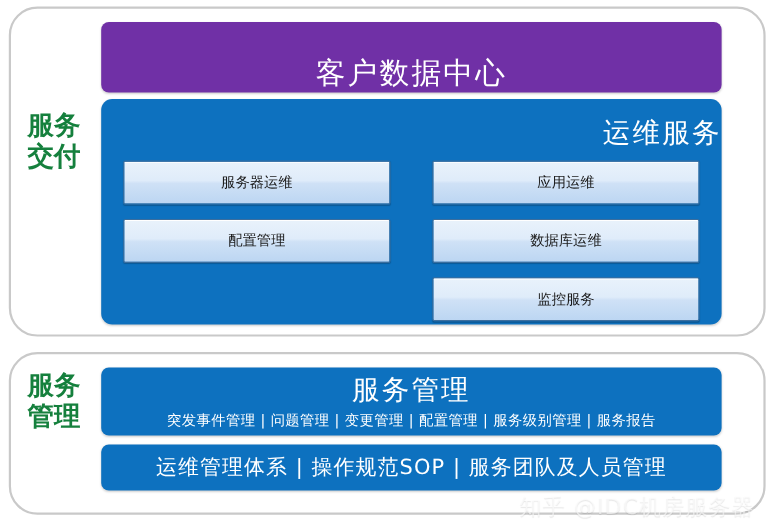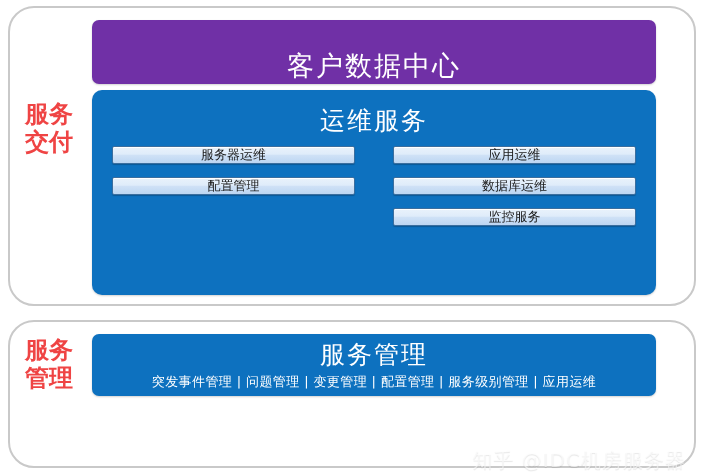--- a/index.html
+++ b/index.html
@@ -41,21 +41,21 @@
     top: 320px;
     width: 688px;
     height: 148px;
   }
 
   
   .side-label {
     position: absolute;
     width: 54px;
     text-align: center;
-    color: #ef4444;
+    color: #15803d;
     font-size: 24px;
     font-weight: bold;
     line-height: 1.18;
     letter-spacing: 0px;
     word-break: break-all;
     font-family: "DejaVu Sans", "Liberation Sans", sans-serif;
   }
   #label-delivery {
     left: 22px;
     top: 100px;
@@ -97,21 +97,21 @@
     height: 205px;
     background: #0d71bf;
     border-radius: 10px;
     box-shadow: 0 1px 2px rgba(0,0,0,0.18);
   }
   #ops-panel .panel-title {
     position: absolute;
     top: 14px;
     left: 0;
     width: 100%;
-    text-align: center;
+    text-align: right;
     color: #ffffff;
     font-size: 25px;
     letter-spacing: 2px;
     font-family: "DejaVu Sans", "Liberation Sans", sans-serif;
   }
 
   .ops-grid {
     position: absolute;
     top: 56px;
     left: 20px;
@@ -122,21 +122,21 @@
   .ops-col {
     flex: 1 1 0;
     display: flex;
     flex-direction: column;
     gap: 13px;
   }
 
   
   .ops-item {
     box-sizing: border-box;
-    height: 18px;
+    height: 40px;
     border: 1px solid #3b6e9e;
     border-radius: 2px;
     background: linear-gradient(to bottom,
                 #e9f2fb 0%,
                 #dfecfa 45%,
                 #cfe1f6 52%,
                 #bcd6f2 100%);
     display: flex;
     align-items: center;
     justify-content: center;
@@ -245,19 +245,22 @@
 
     </div>
   </div>
 
   <div class="section" id="section-management"></div>
 
   <div class="side-label" id="label-management">服务管理</div>
 
   <div id="mgmt-main-bar">
     <div class="bar-title">服务管理</div>
-    <div class="bar-subtitle">突发事件管理 | 问题管理 | 变更管理 | 配置管理 | 服务级别管理 | 应用运维</div>
-  </div>
-
+    <div class="bar-subtitle">突发事件管理 | 问题管理 | 变更管理 | 配置管理 | 服务级别管理 | 服务报告</div>
+  </div>
+
+  <div id="mgmt-sub-bar">
+    <span class="bar-title">运维管理体系 | 操作规范SOP | 服务团队及人员管理</span>
+  </div>
 
   <div id="watermark">知乎 @IDC机房服务器</div>
 
 </div>
 
 </body></html>

